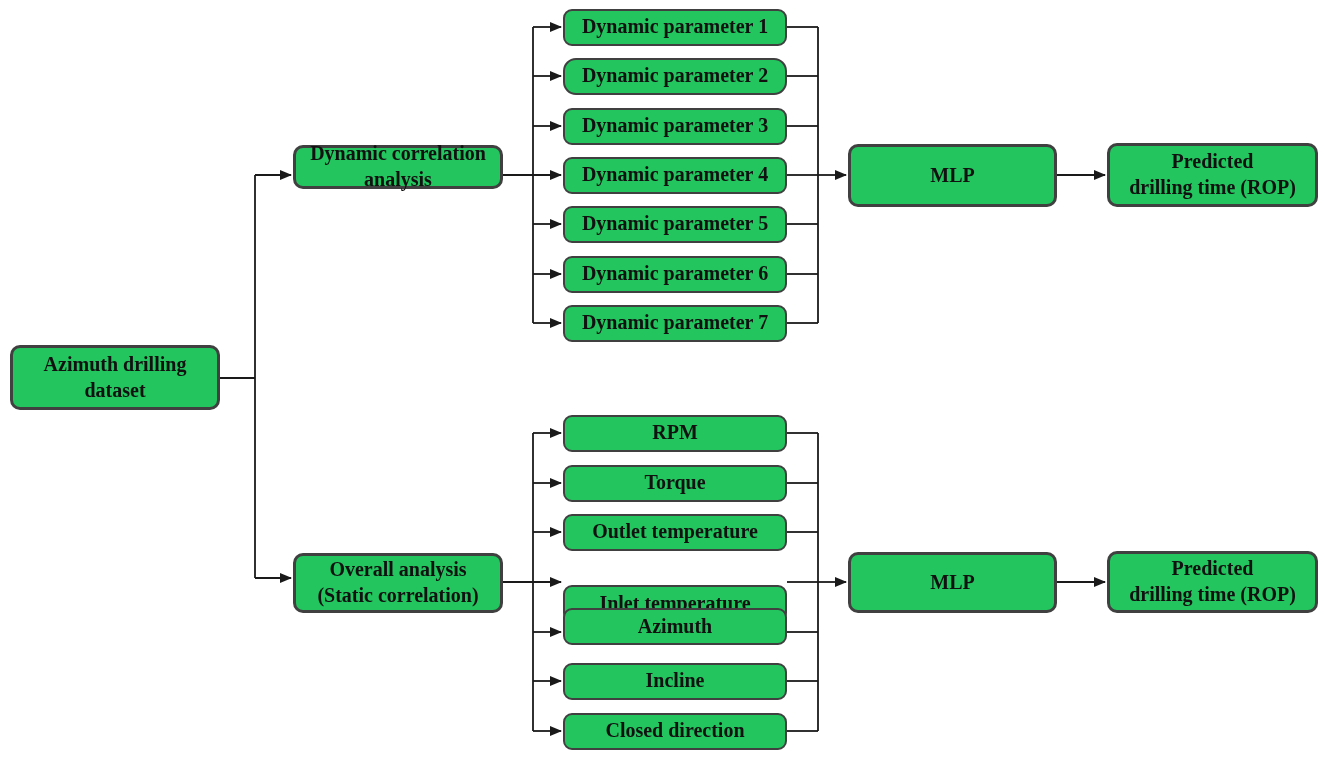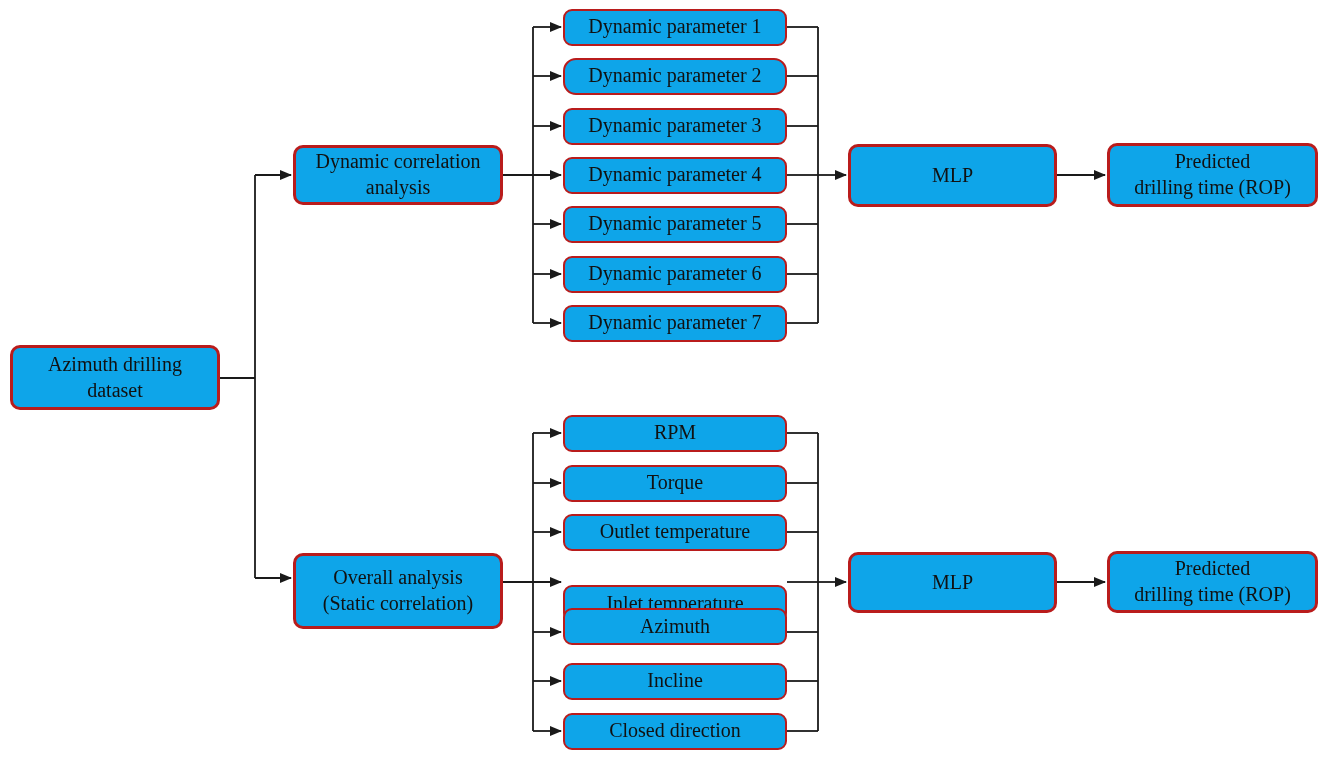--- a/index.html
+++ b/index.html
@@ -12,46 +12,46 @@
     overflow: hidden;
   }
   #connectors {
     position: absolute;
     left: 0; top: 0;
     width: 1325px; height: 758px;
   }
   .node {
     position: absolute;
     box-sizing: border-box;
-    border: 3px solid #b91c1c;
+    border: 3px solid #404040;
     border-radius: 10px;
-    background: #0ea5e9;
+    background: #22c55e;
     display: flex;
     align-items: center;
     justify-content: center;
     text-align: center;
-    font-weight: normal;
+    font-weight: bold;
     font-size: 20px;
     line-height: 1.28;
     color: #111111;
     white-space: pre-line;
     padding: 0 6px;
   }
   .param {
     left: 563px;
     width: 224px;
     height: 37px;
     border-width: 2.5px;
     border-radius: 9px;
     font-size: 20px;
   }
   
   #n-initial   { left: 10px;   top: 345px; width: 210px; height: 65px; }
-  #n-dyncorr   { left: 293px;  top: 145px; width: 210px; height: 60px; }
-  #n-overall   { left: 293px;  top: 553px; width: 210px; height: 76px; }
+  #n-dyncorr   { left: 293px;  top: 145px; width: 210px; height: 44px; }
+  #n-overall   { left: 293px;  top: 553px; width: 210px; height: 60px; }
   #n-mlp-top   { left: 848px;  top: 144px; width: 209px; height: 63px; }
   #n-pred-top  { left: 1107px; top: 143px; width: 211px; height: 64px; }
   #n-mlp-bot   { left: 848px;  top: 552px; width: 209px; height: 61px; }
   #n-pred-bot  { left: 1107px; top: 551px; width: 211px; height: 62px; }
   
   #p-t0 { top: 8.5px; }  #p-t1 { top: 57.5px; border-radius: 13px; }  #p-t2 { top: 107.5px; }
   #p-t3 { top: 156.5px; } #p-t4 { top: 205.5px; } #p-t5 { top: 255.5px; }
   #p-t6 { top: 304.5px; }
   
   #p-b0 { top: 414.5px; } #p-b1 { top: 464.5px; } #p-b2 { top: 513.5px; }

